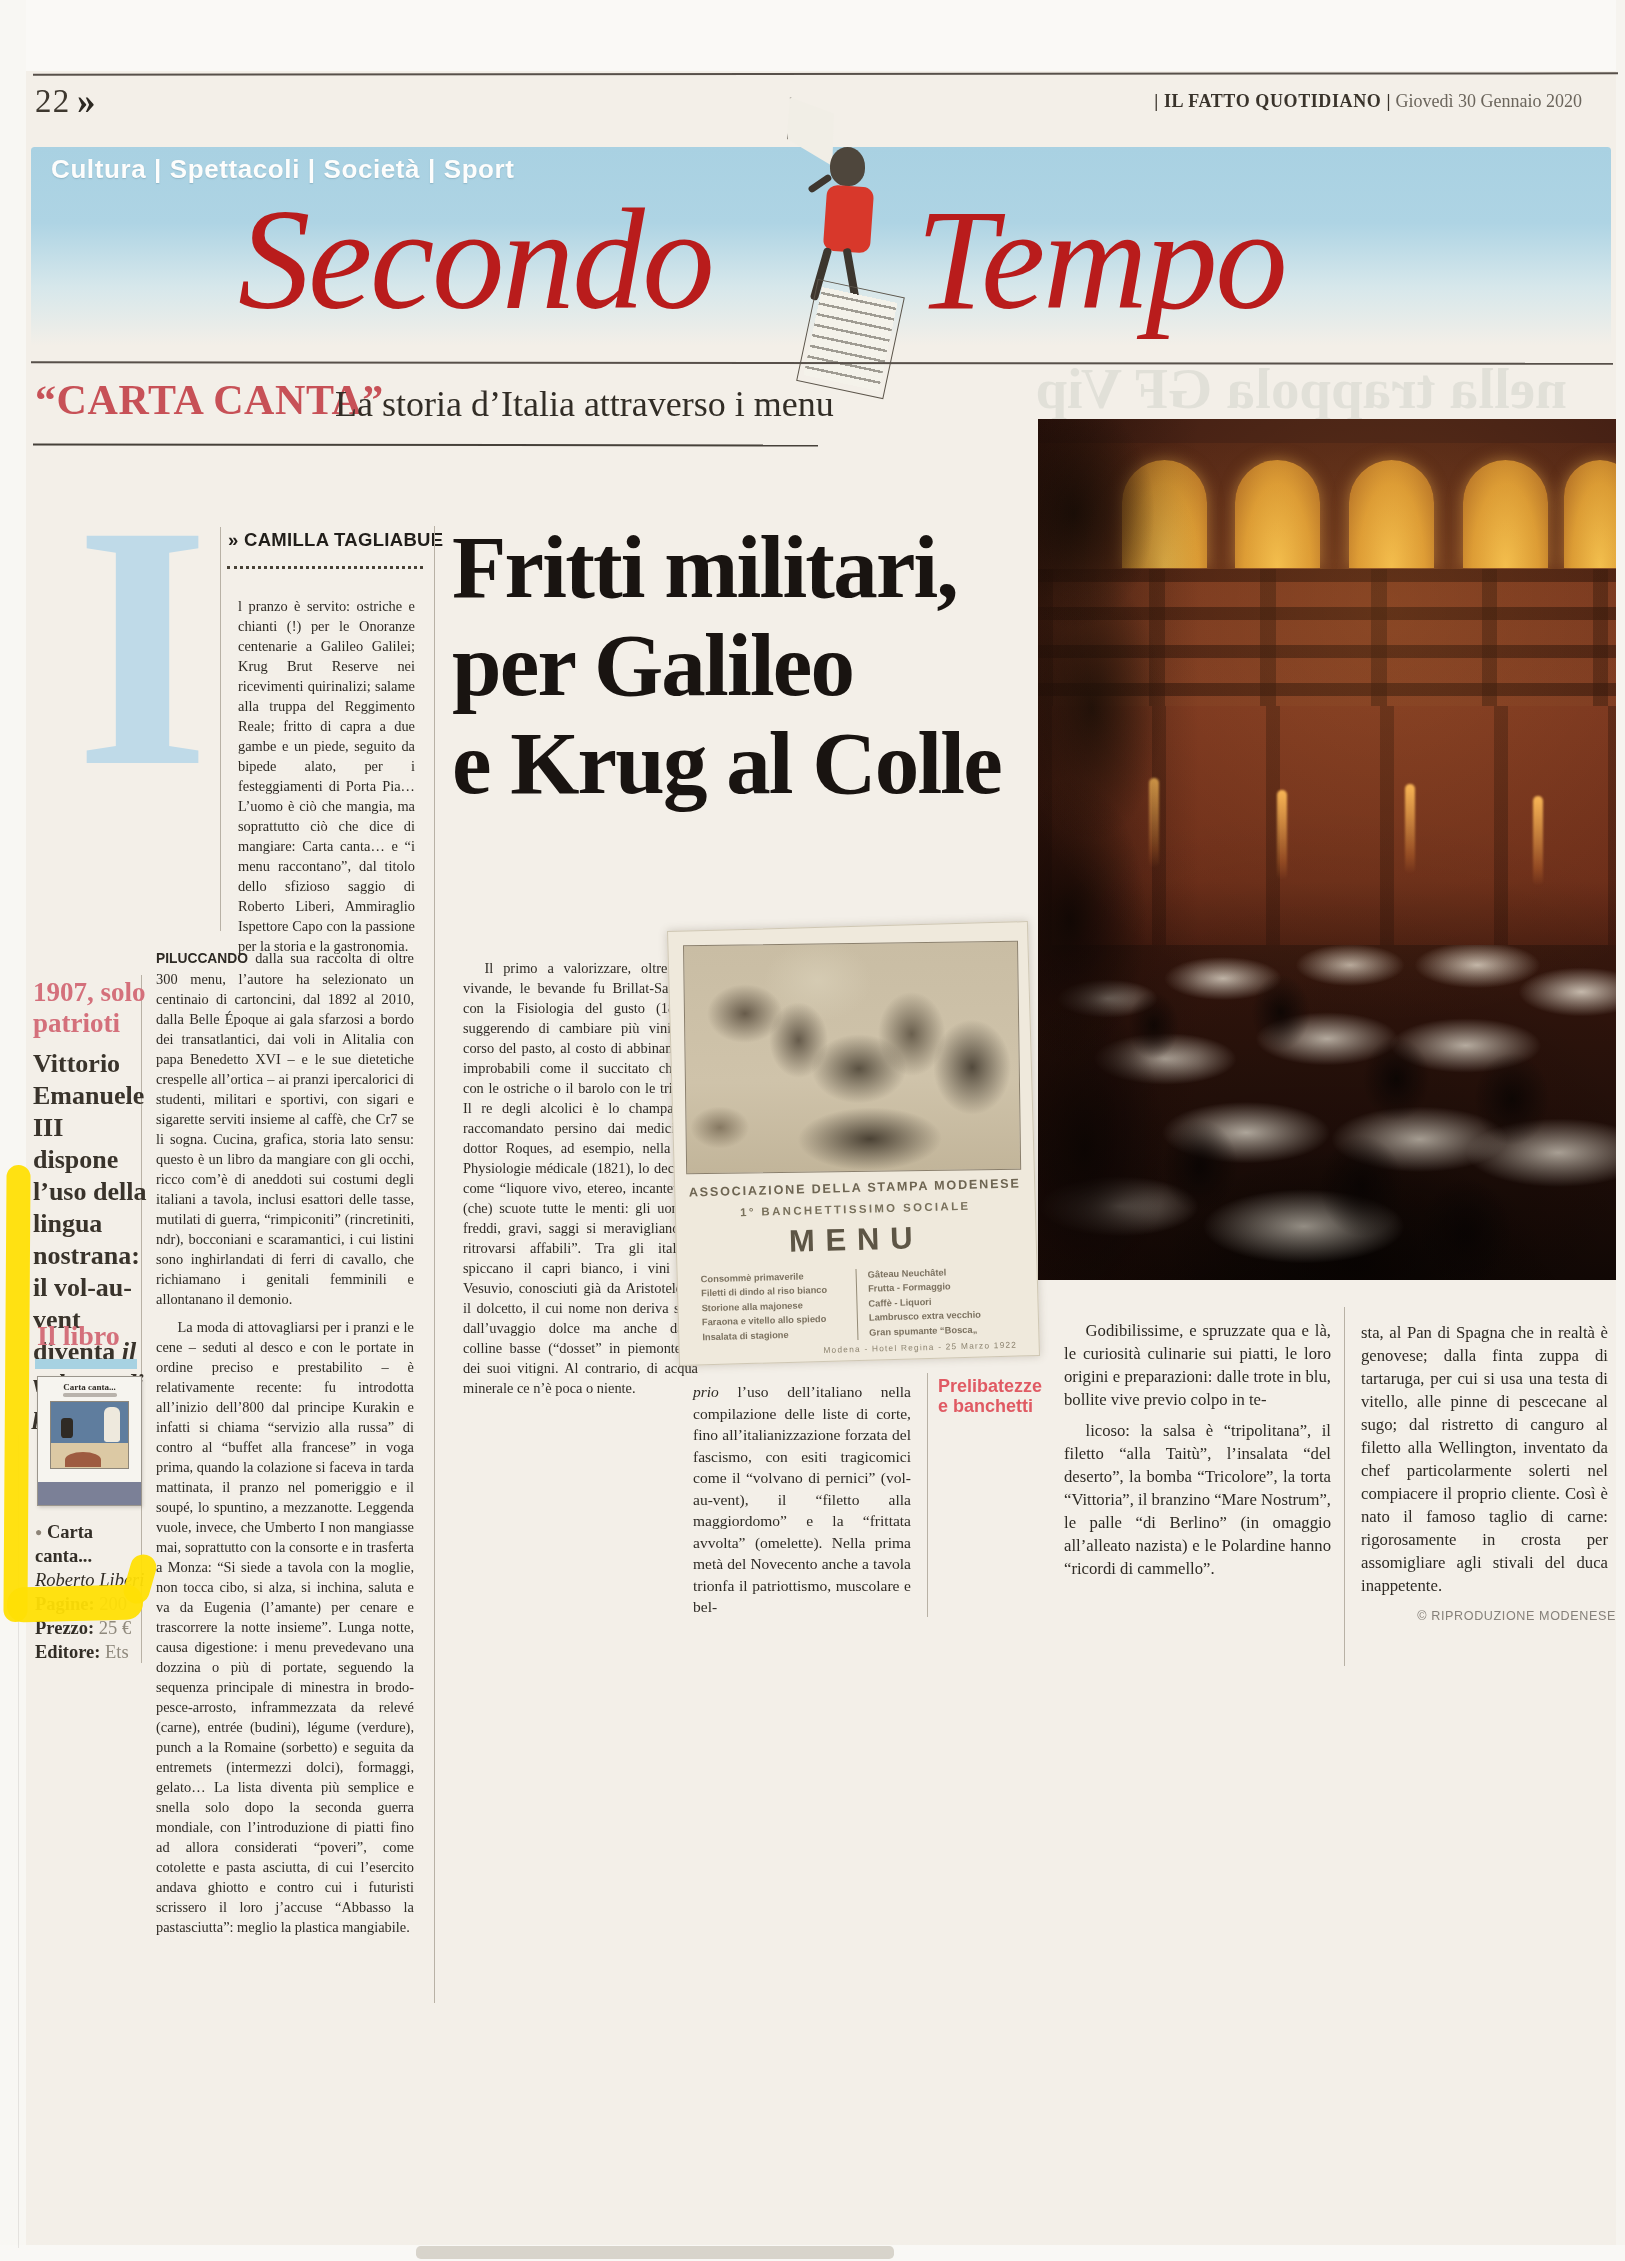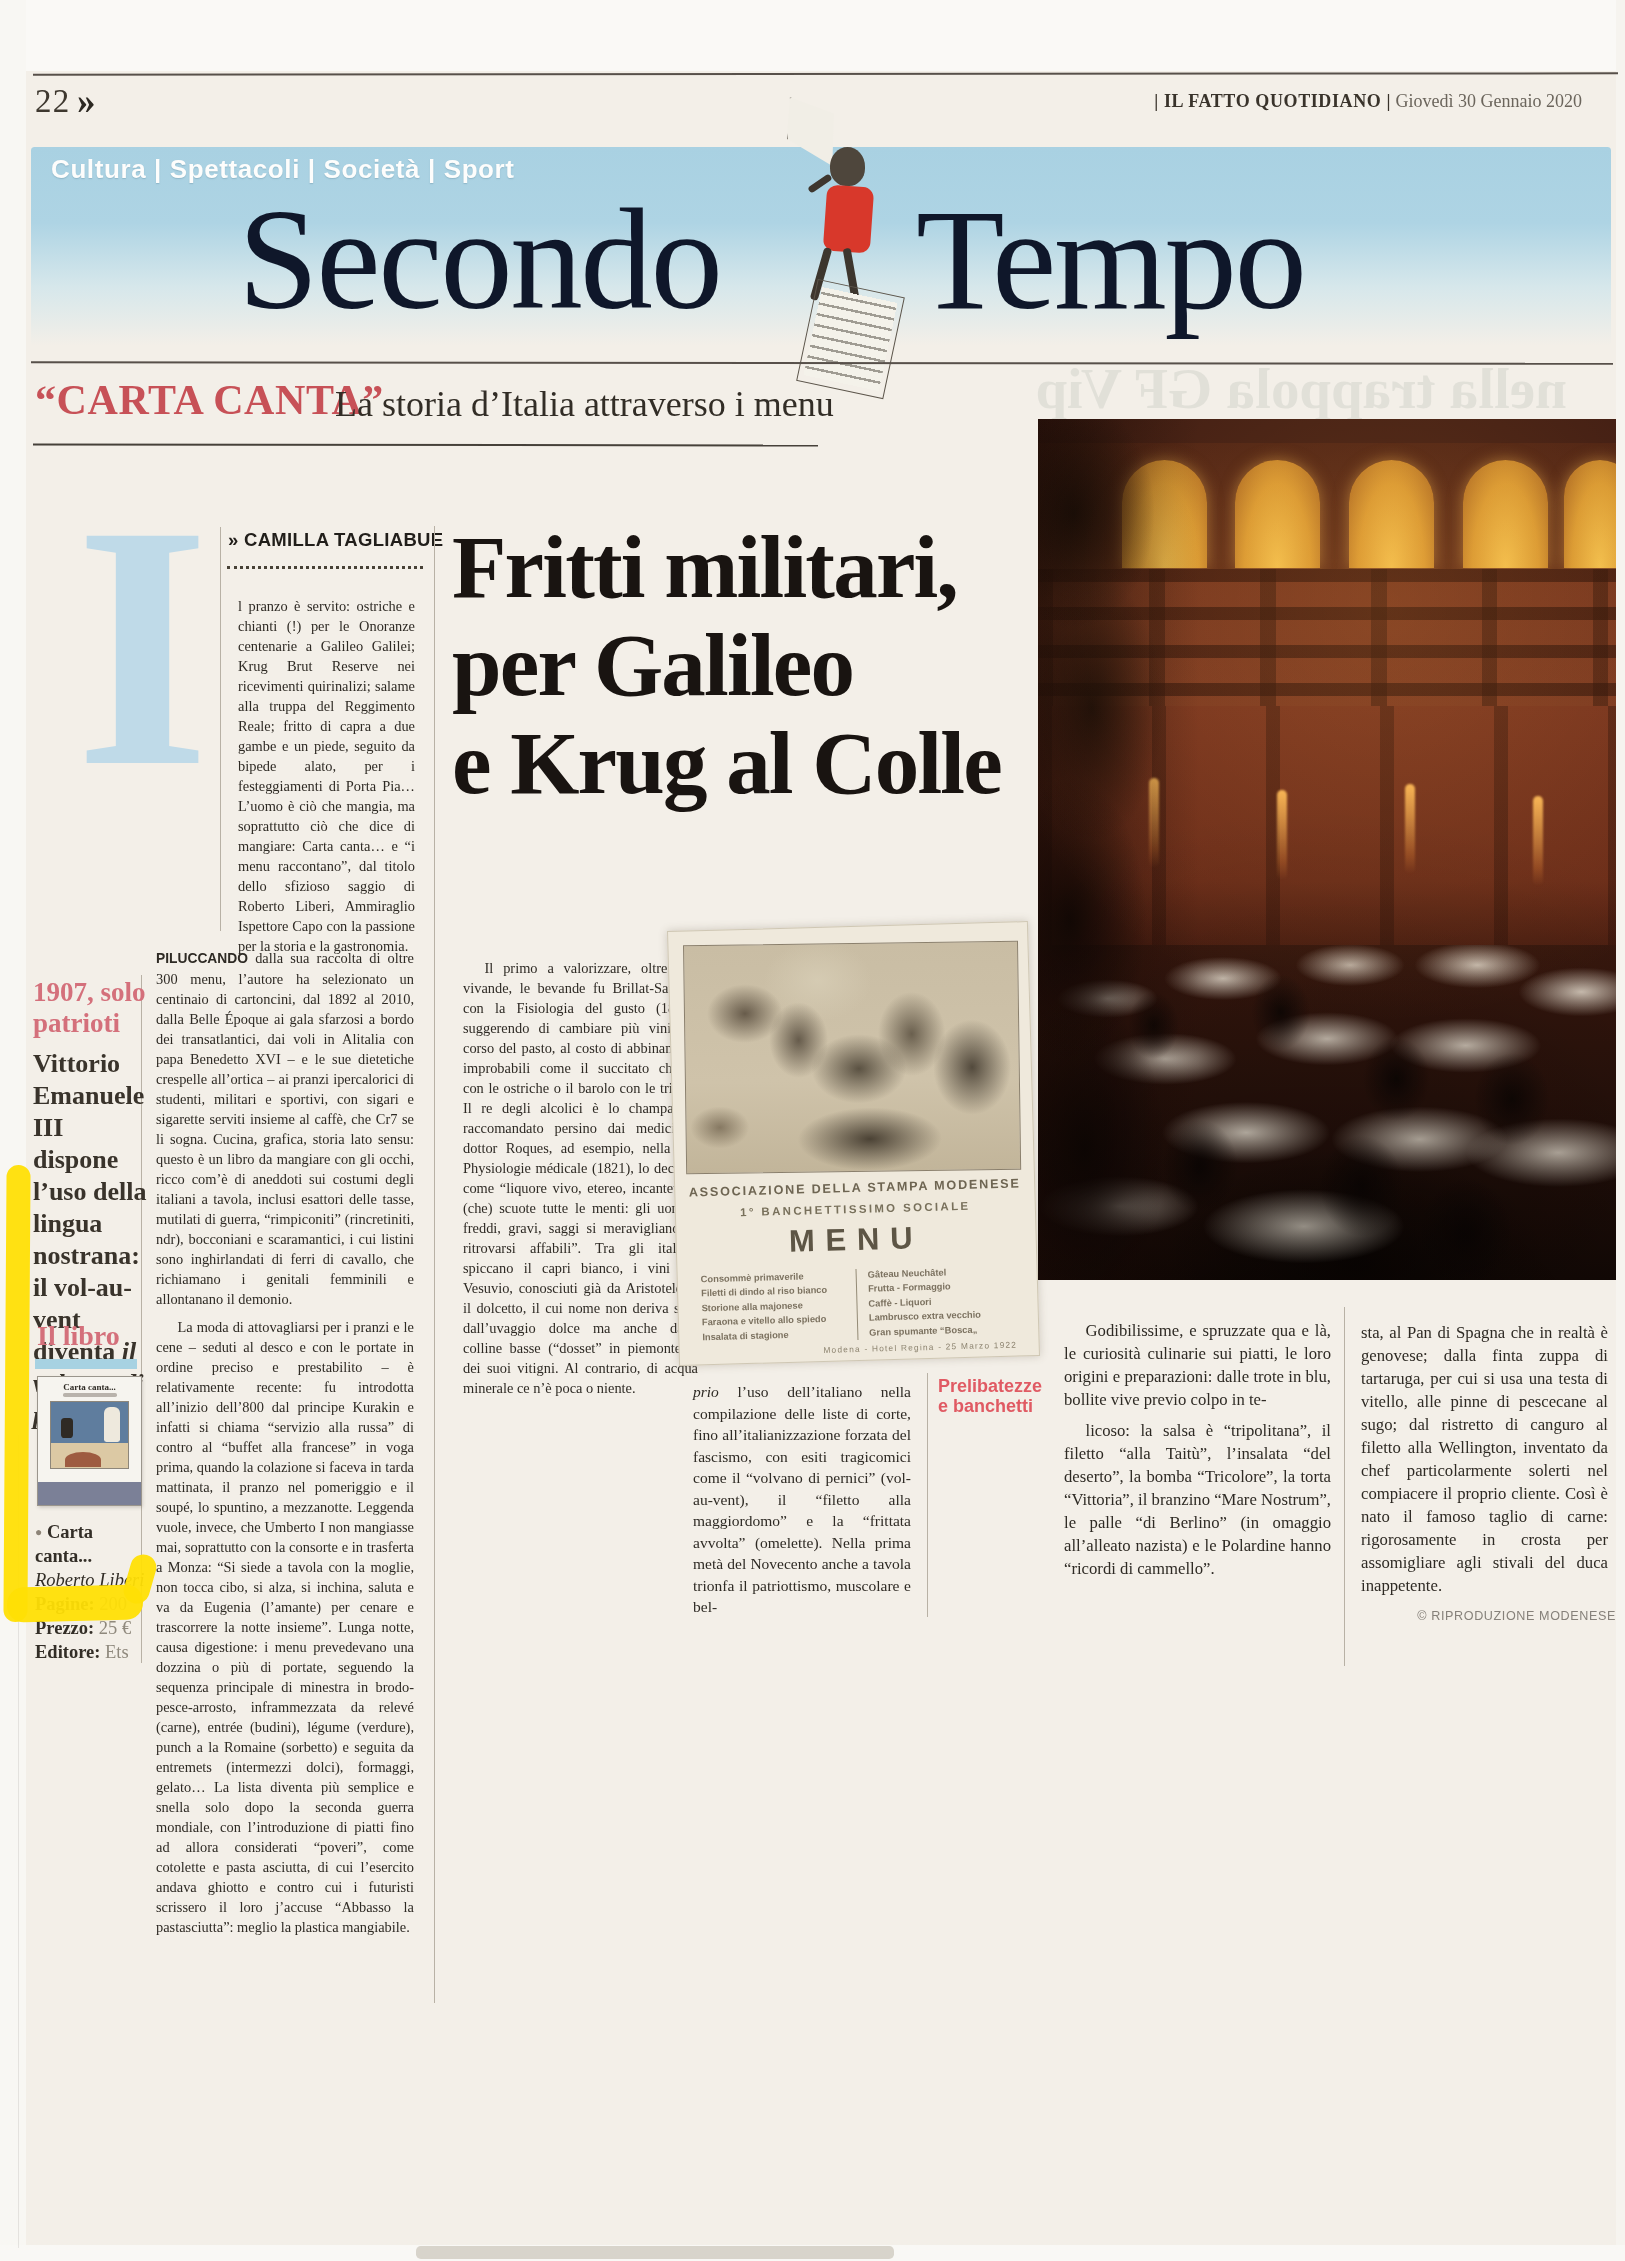--- a/index.html
+++ b/index.html
@@ -25,21 +25,21 @@
   .pagenum{left:35px;top:83px;font-size:33px;color:#3e382f;letter-spacing:1.2px;}
   .chevrons{left:77px;top:79px;font-size:37px;font-weight:bold;color:#2c2822;}
   .masthead{left:1065px;top:91px;width:517px;text-align:right;font-size:18px;color:#6b655c;white-space:nowrap;}
   .masthead b{color:#39332b;letter-spacing:0.6px;}
   
   .band{left:31px;top:147px;width:1580px;height:199px;
     background:linear-gradient(180deg,#a9d1e2 0%,#aed4e4 38%,#d6e7eb 70%,rgba(244,241,234,0) 100%);
     border-radius:3.6px;}
   .sections{left:51px;top:154px;font-family:"Liberation Sans",sans-serif;font-weight:bold;
     font-size:26px;color:#fdfdfc;letter-spacing:0.6px;text-shadow:0 0.6px 1.2px rgba(90,130,150,.35);}
-  .st-title{font-size:145px;line-height:1;color:#0f172a;letter-spacing:-2.4px;text-align:center;}
+  .st-title{font-style:italic;font-size:145px;line-height:1;color:#b91c1c;letter-spacing:-2.4px;text-align:center;}
   .st-first{left:238px;top:187px;}
   .st-second{left:916px;top:187px;}
   
   .mascot{left:775px;top:90px;width:132px;height:299px;}
   .megaphone{position:absolute;left:10.8px;top:3.6px;width:57px;height:72px;background:#f1eee6;
     border:1.8px solid #6e675e;clip-path:polygon(15% 0,85% 30%,70% 100%,0 55%);transform:rotate(-8deg);}
   .m-head{position:absolute;left:55px;top:57px;width:35px;height:39px;background:#4e463c;border-radius:50% 50% 45% 45%;}
   .m-body{position:absolute;left:50px;top:96px;width:47px;height:66px;background:#d8382b;border-radius:10.8px;transform:rotate(4deg);}
   .m-arm{position:absolute;left:32px;top:90px;width:26px;height:7.2px;background:#3d362e;border-radius:3.6px;transform:rotate(-34deg);}
   .m-leg1{position:absolute;left:42px;top:157px;width:8.4px;height:54px;background:#3d362e;border-radius:3.6px;transform:rotate(16deg);}

